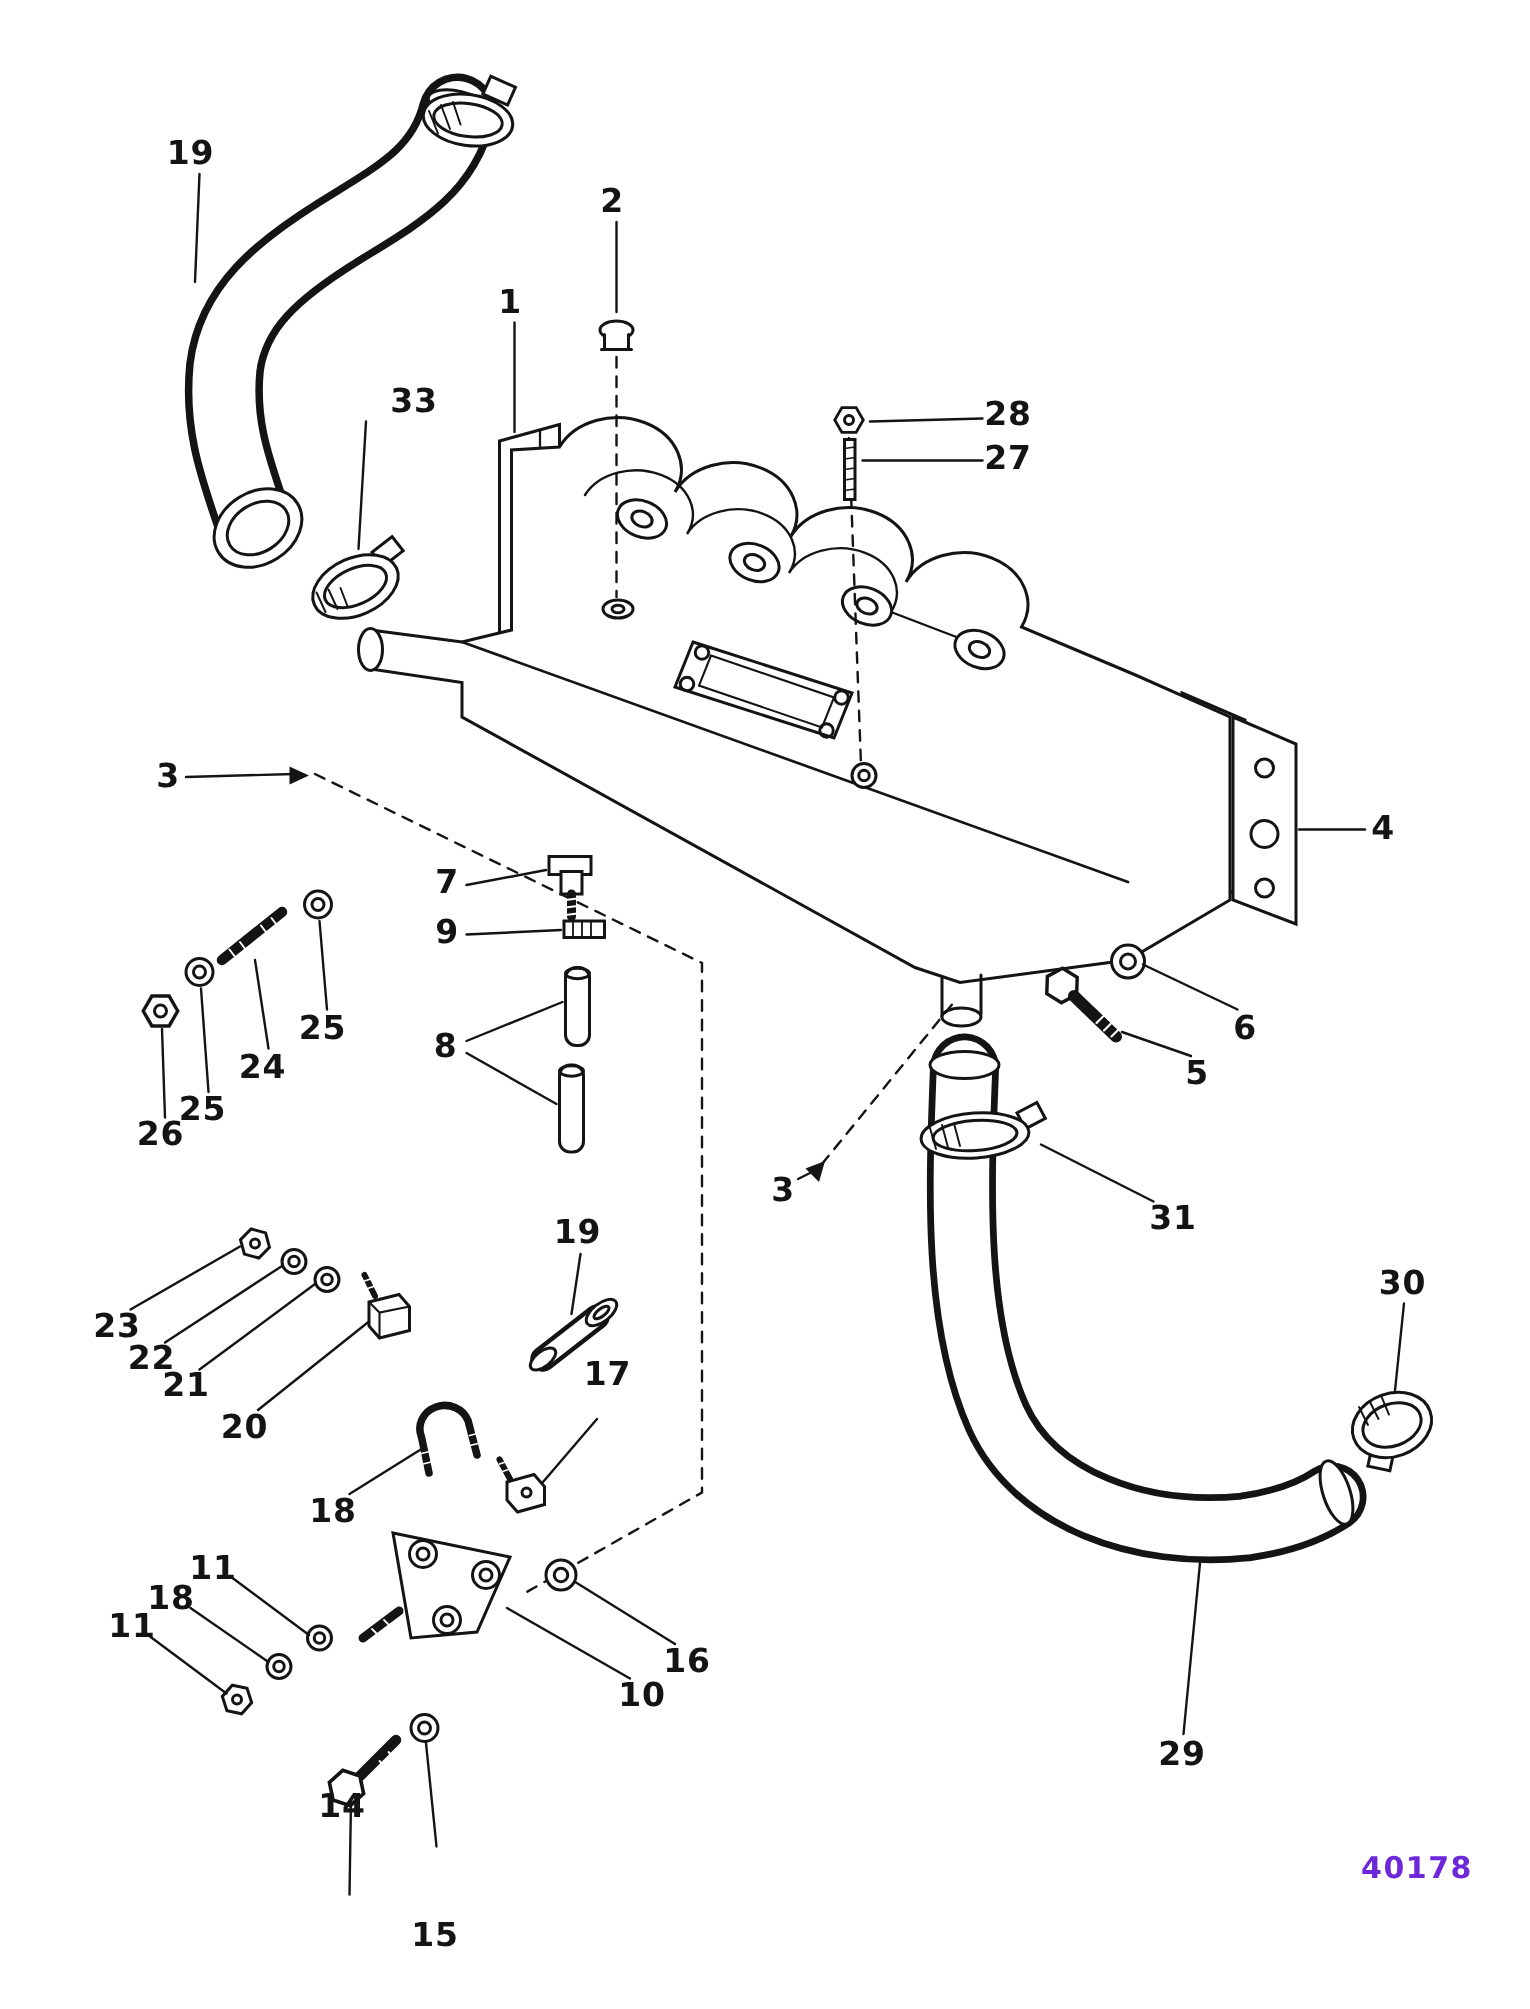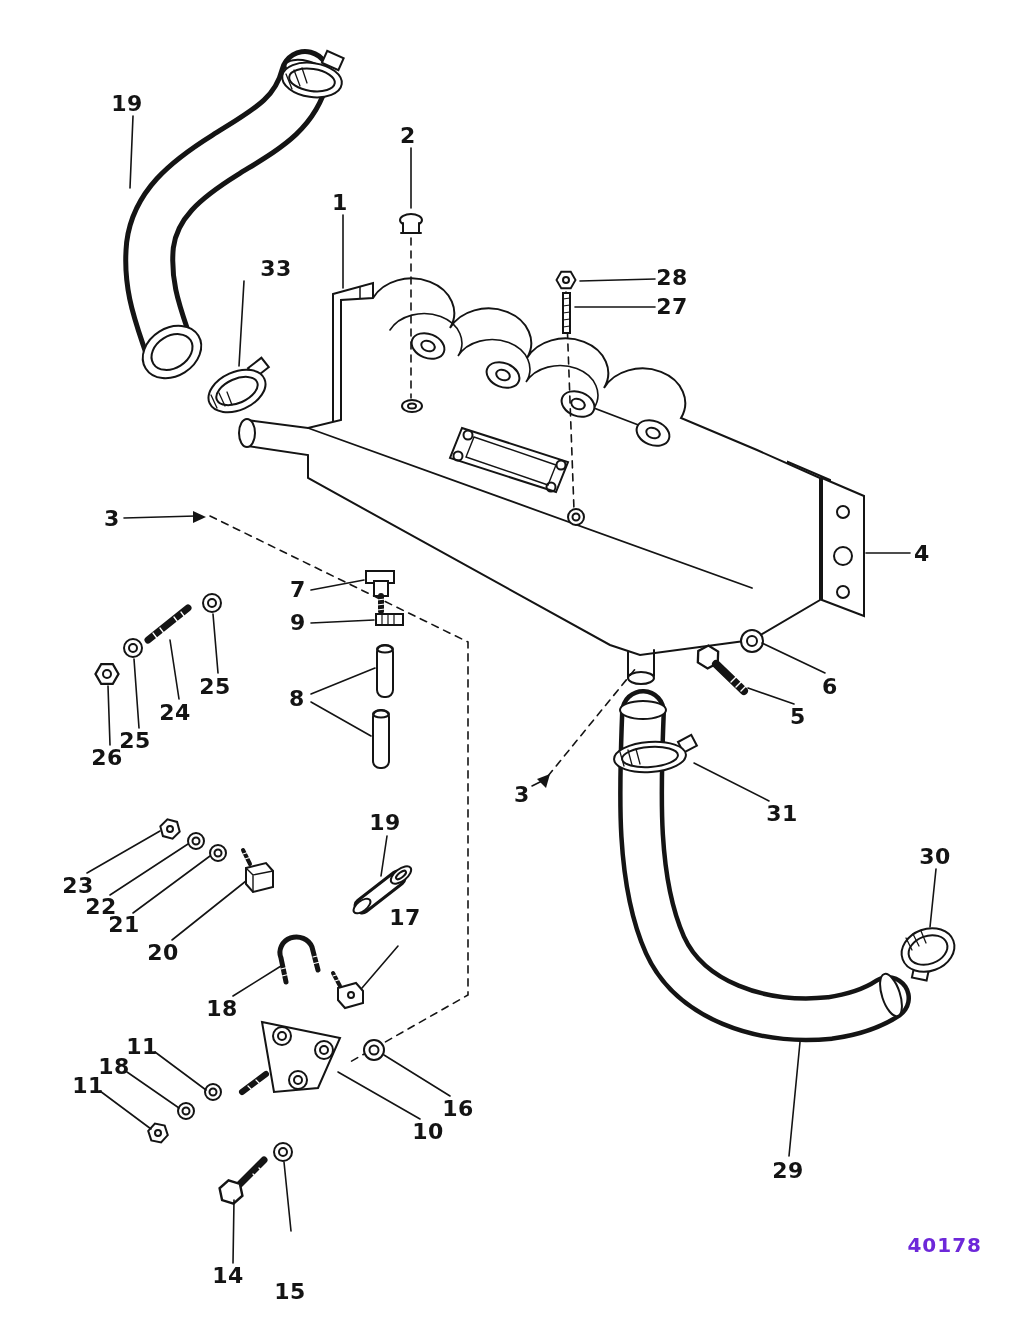--- a/index.html
+++ b/index.html
@@ -336,18 +336,18 @@
       <span class="callout" style="left: 163px; top: 952px;">20</span>
       <span class="callout" style="left: 405px; top: 917px;">17</span>
       <span class="callout" style="left: 222px; top: 1008px;">18</span>
       <span class="callout" style="left: 142px; top: 1046px;">11</span>
       <span class="callout" style="left: 114px; top: 1066px;">18</span>
       <span class="callout" style="left: 88px; top: 1085px;">11</span>
       <span class="callout" style="left: 458px; top: 1108px;">16</span>
       <span class="callout" style="left: 428px; top: 1131px;">10</span>
       <span class="callout" style="left: 788px; top: 1170px;">29</span>
       <span class="callout" style="left: 290px; top: 1243px; margin-top: 48px;">15</span>
-      <span class="callout" style="left: 228px; top: 1275px;">14</span>
+      <span class="callout" style="left: 228px; top: 1205px;">14</span>
     </div>
 
 <div class="fig-number">40178</div>
 
 </div>
 
 </body></html>

